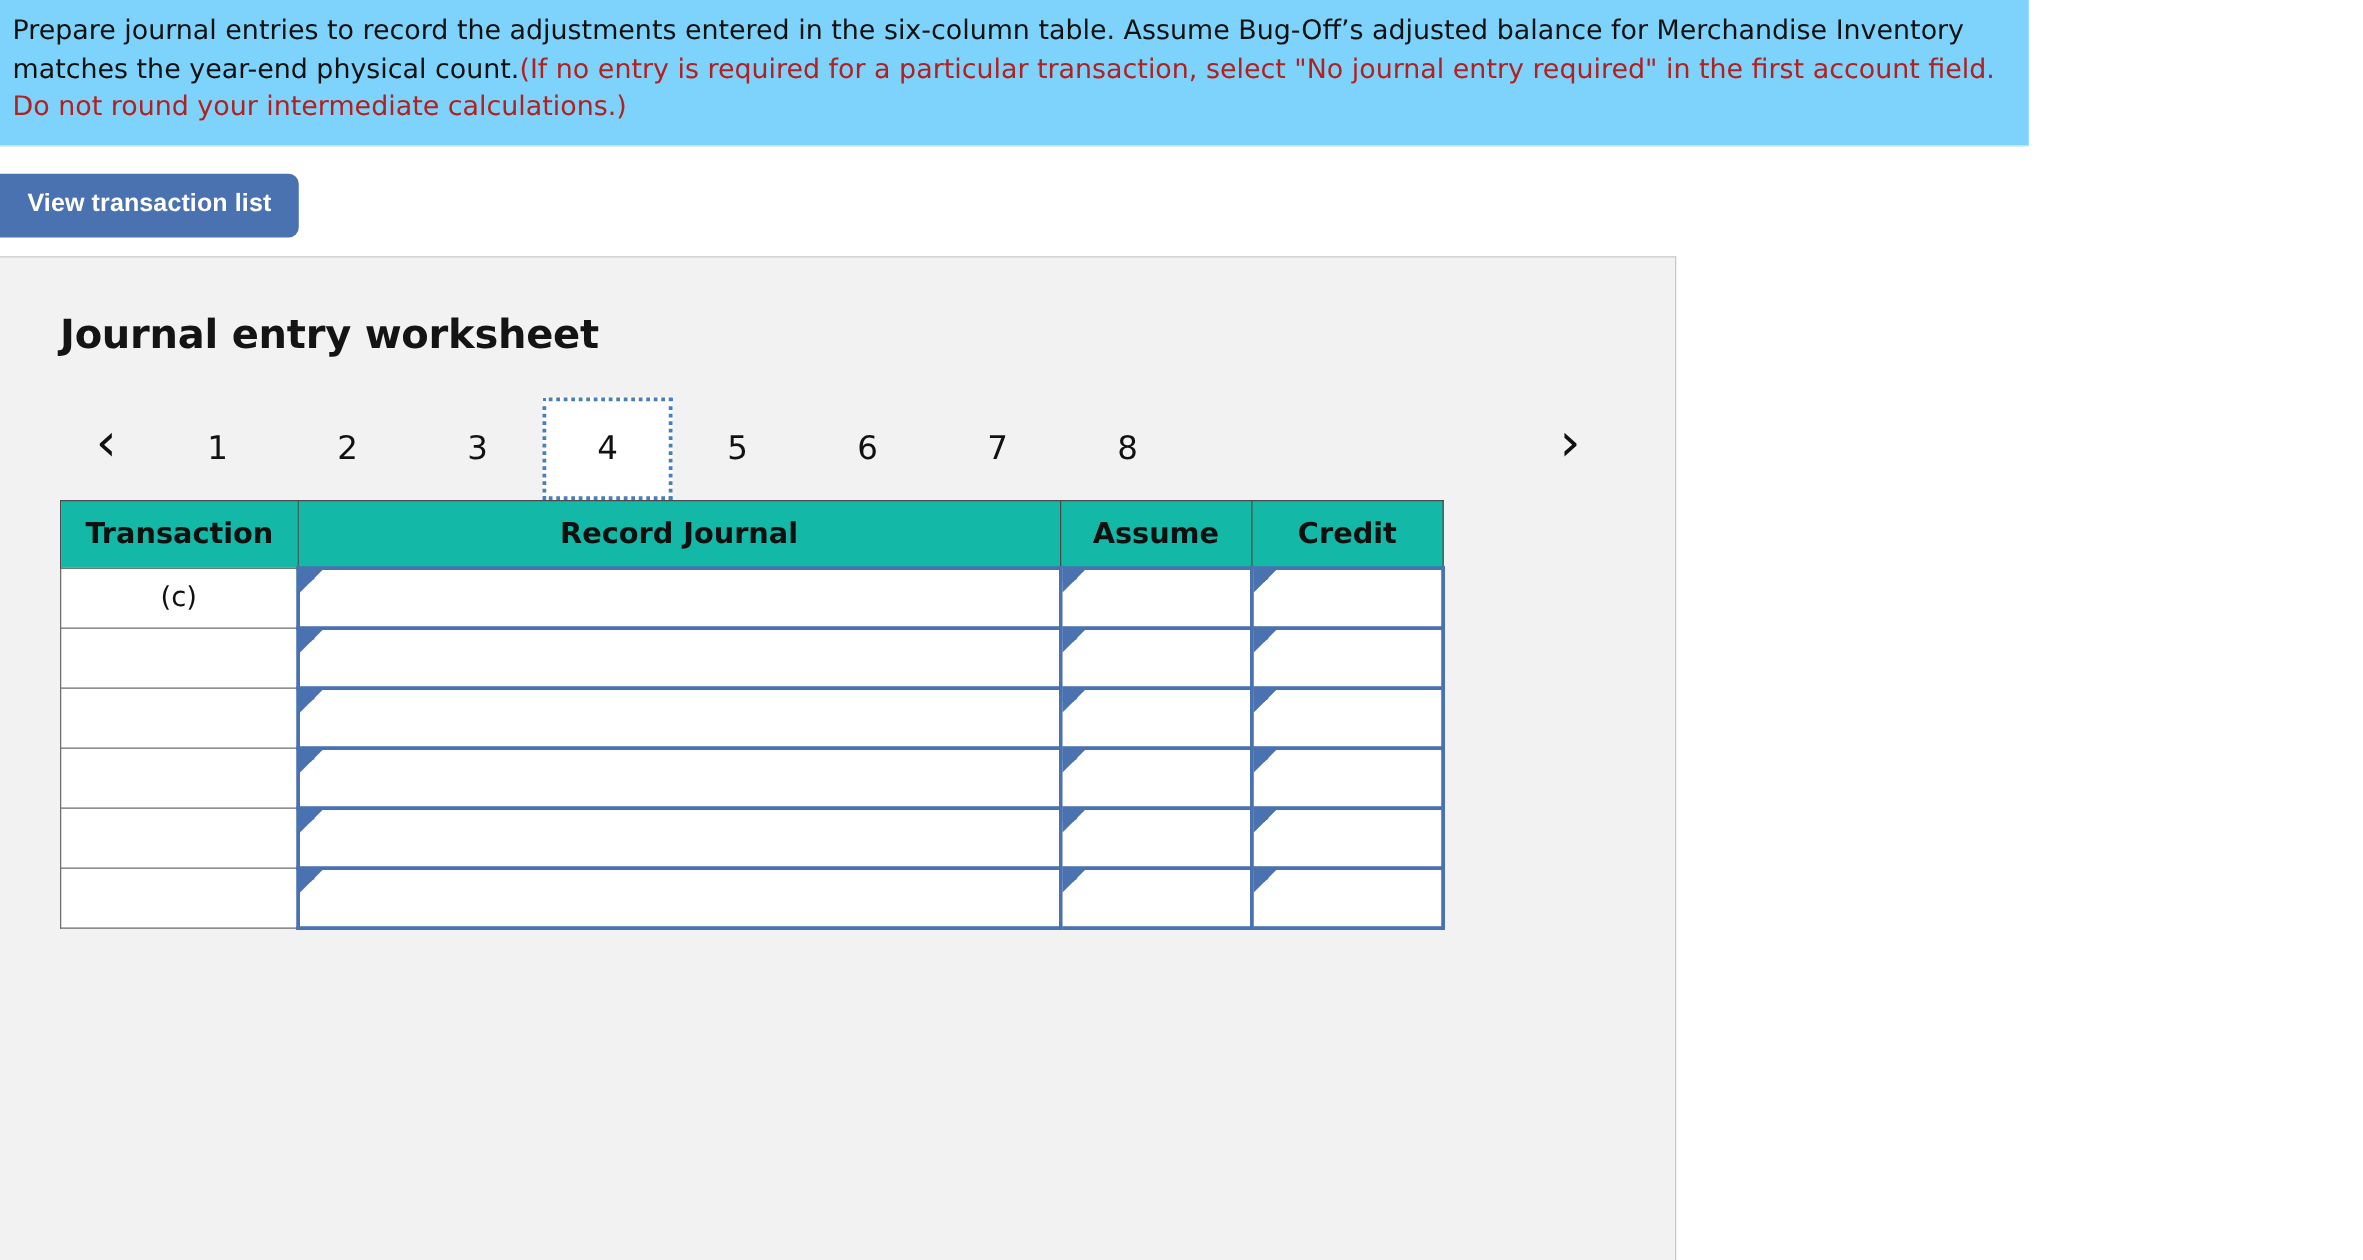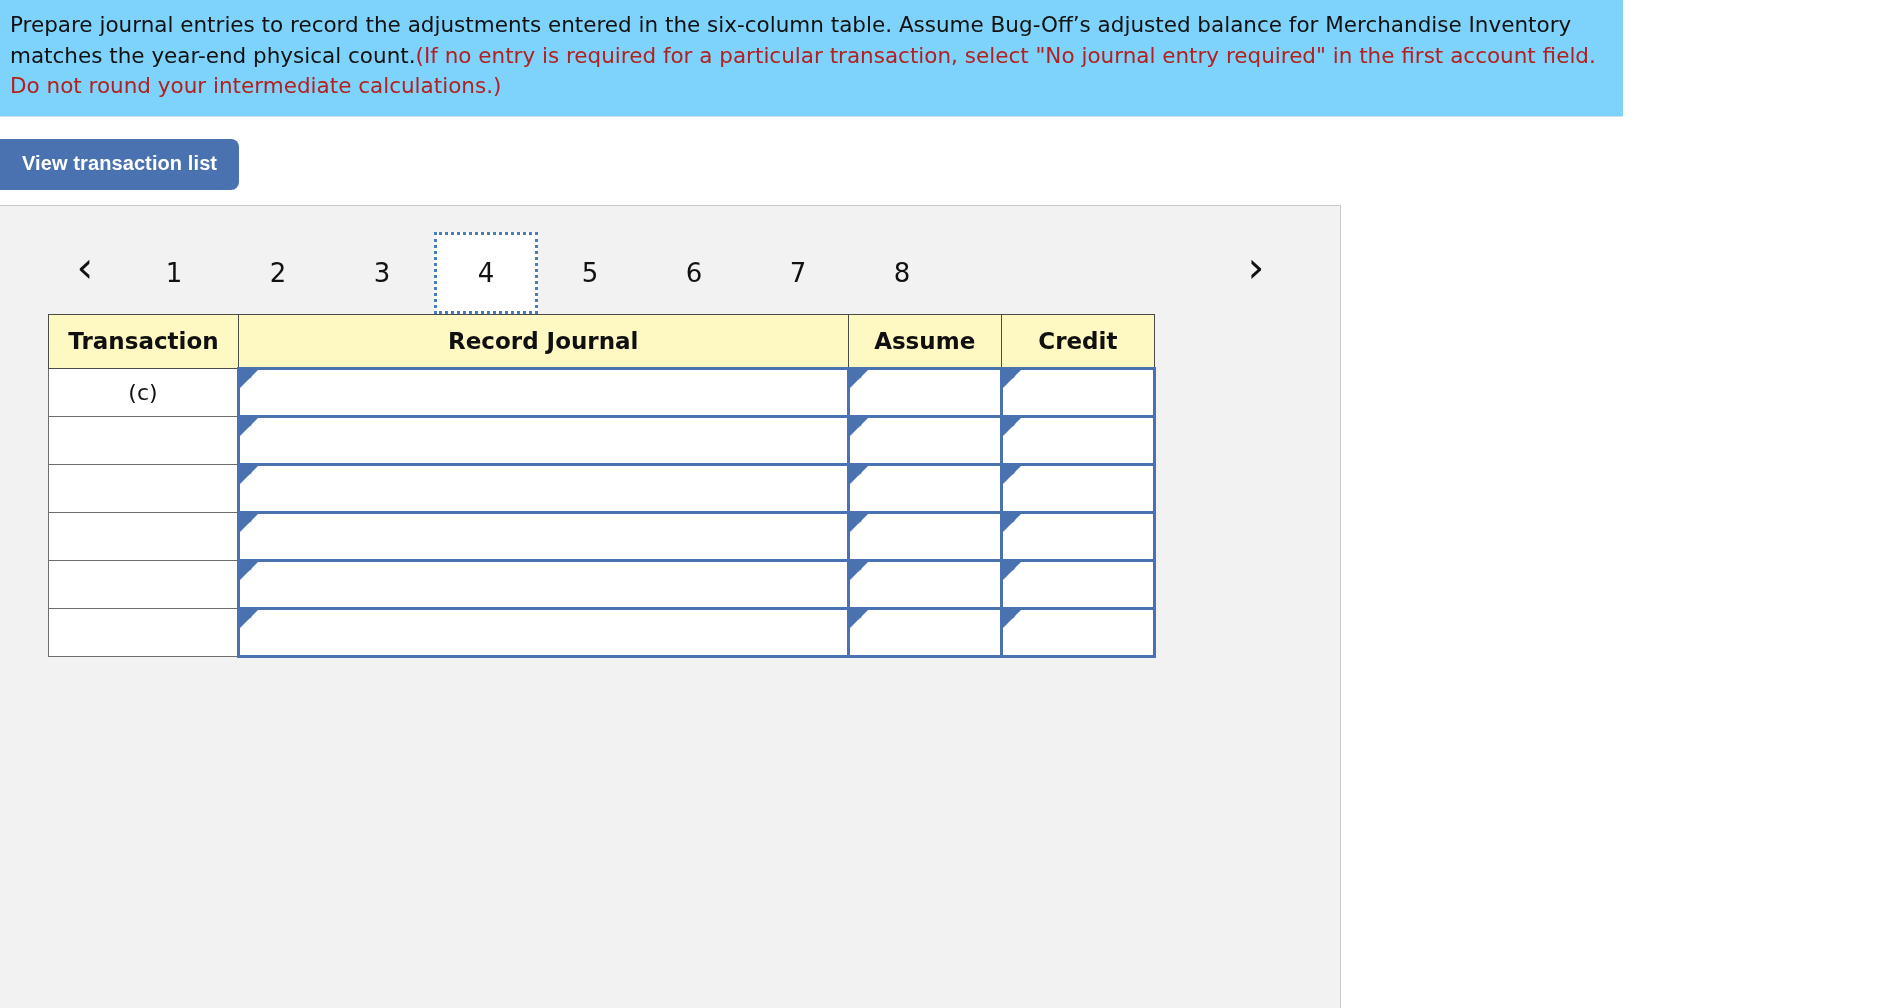--- a/index.html
+++ b/index.html
@@ -119,21 +119,21 @@
   }
 
   
   table.journal {
     border-collapse: collapse;
     table-layout: fixed;
     width: 1108px;
     margin-bottom: 0;
   }
   table.journal th {
-    background: #fef9c3;
+    background: #14b8a6;
     border: 1px solid #4b4b4b;
     font-size: 23px;
     font-weight: bold;
     color: #101010;
     height: 54px;
     padding: 0 6px;
     text-align: center;
   }
   th.c-trans { width: 186px; }
   th.c-gj    { width: 597px; }
@@ -183,20 +183,21 @@
 <div class="banner">
   <span>Prepare journal entries to record the adjustments entered in the six-column table. Assume Bug-Off’s adjusted balance for Merchandise Inventory matches the year-end physical count.</span><span class="red">(If no entry is required for a particular transaction, select "No journal entry required" in the first account field. Do not round your intermediate calculations.)</span>
 </div>
 
 <div class="btn-row">
   <button class="view-btn">View transaction list</button>
 </div>
 
 <div class="panel">
 
+  <div class="panel-title">Journal entry worksheet</div>
 
   <div class="pager">
     <div class="pager-arrow prev">‹</div>
     <div class="pager-nums">
       <div class="pg">1</div>
       <div class="pg">2</div>
       <div class="pg">3</div>
       <div class="pg active">4</div>
       <div class="pg">5</div>
       <div class="pg">6</div>

